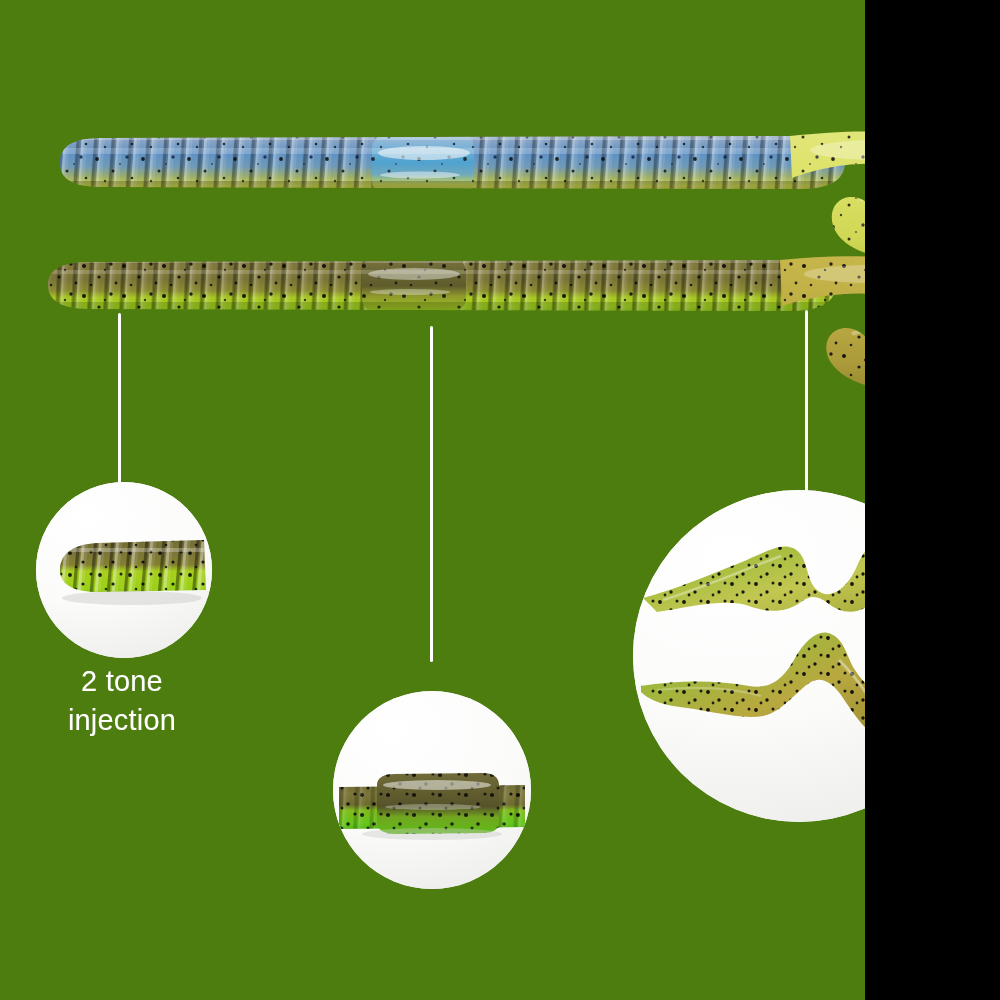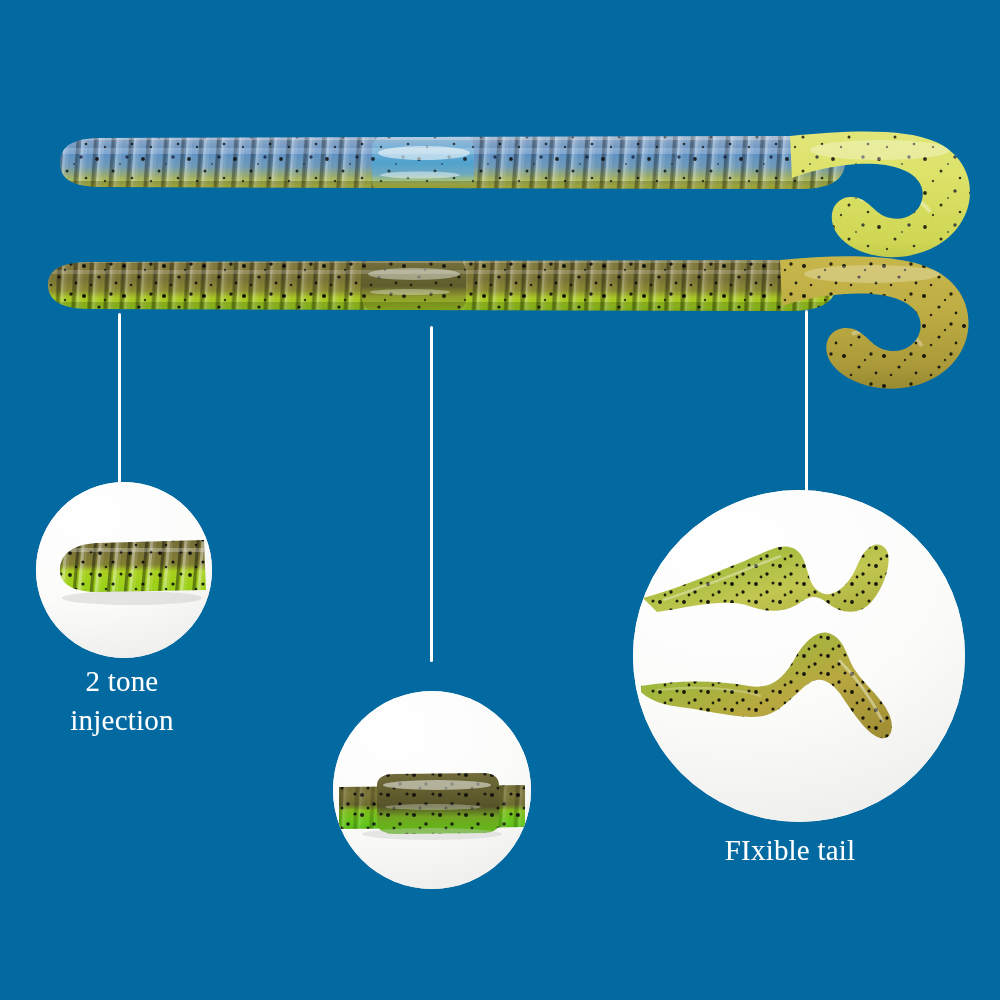--- a/index.html
+++ b/index.html
@@ -3,25 +3,25 @@
 <meta charset="utf-8">
 <title>Soft Plastic Curly Tail Worm Lure Infographic</title>
 <style>
   html, body {
     margin: 0;
     padding: 0;
     background: #000000;
   }
   #stage {
     position: relative;
-    width: 1000px;
+    width: 865px;
     height: 1000px;
-    background: #0369a1;
+    background: #4d7c0f;
     overflow: hidden;
-    font-family: Liberation Serif, serif;
+    font-family: Liberation Sans, sans-serif;
   }
 
   
   .leader {
     position: absolute;
     width: 3px;
     background: #ffffff;
     border-radius: 2px;
   }
 
@@ -411,15 +411,14 @@
                  C 236,246 222,226 210,208
                  C 200,192 188,186 178,192
                  C 164,200 150,222 130,226
                  C 108,230 74,220 40,216
                  C 26,214 14,208 8,202 Z" fill="url(#c3flake)"></path>
         <path d="M 206,170 C 222,186 238,208 250,232" stroke="#ffffff" stroke-width="2.8" fill="none" opacity="0.40"></path>
         <path d="M 24,200 C 64,196 100,198 128,206" stroke="#ffffff" stroke-width="2.2" fill="none" opacity="0.25"></path>
       </g>
     </svg>
   </div>
-  <div class="callout-label" style="left:670px; top:831px; width:240px;">FIxible tail</div>
 
 </div>
 
 </body></html>

